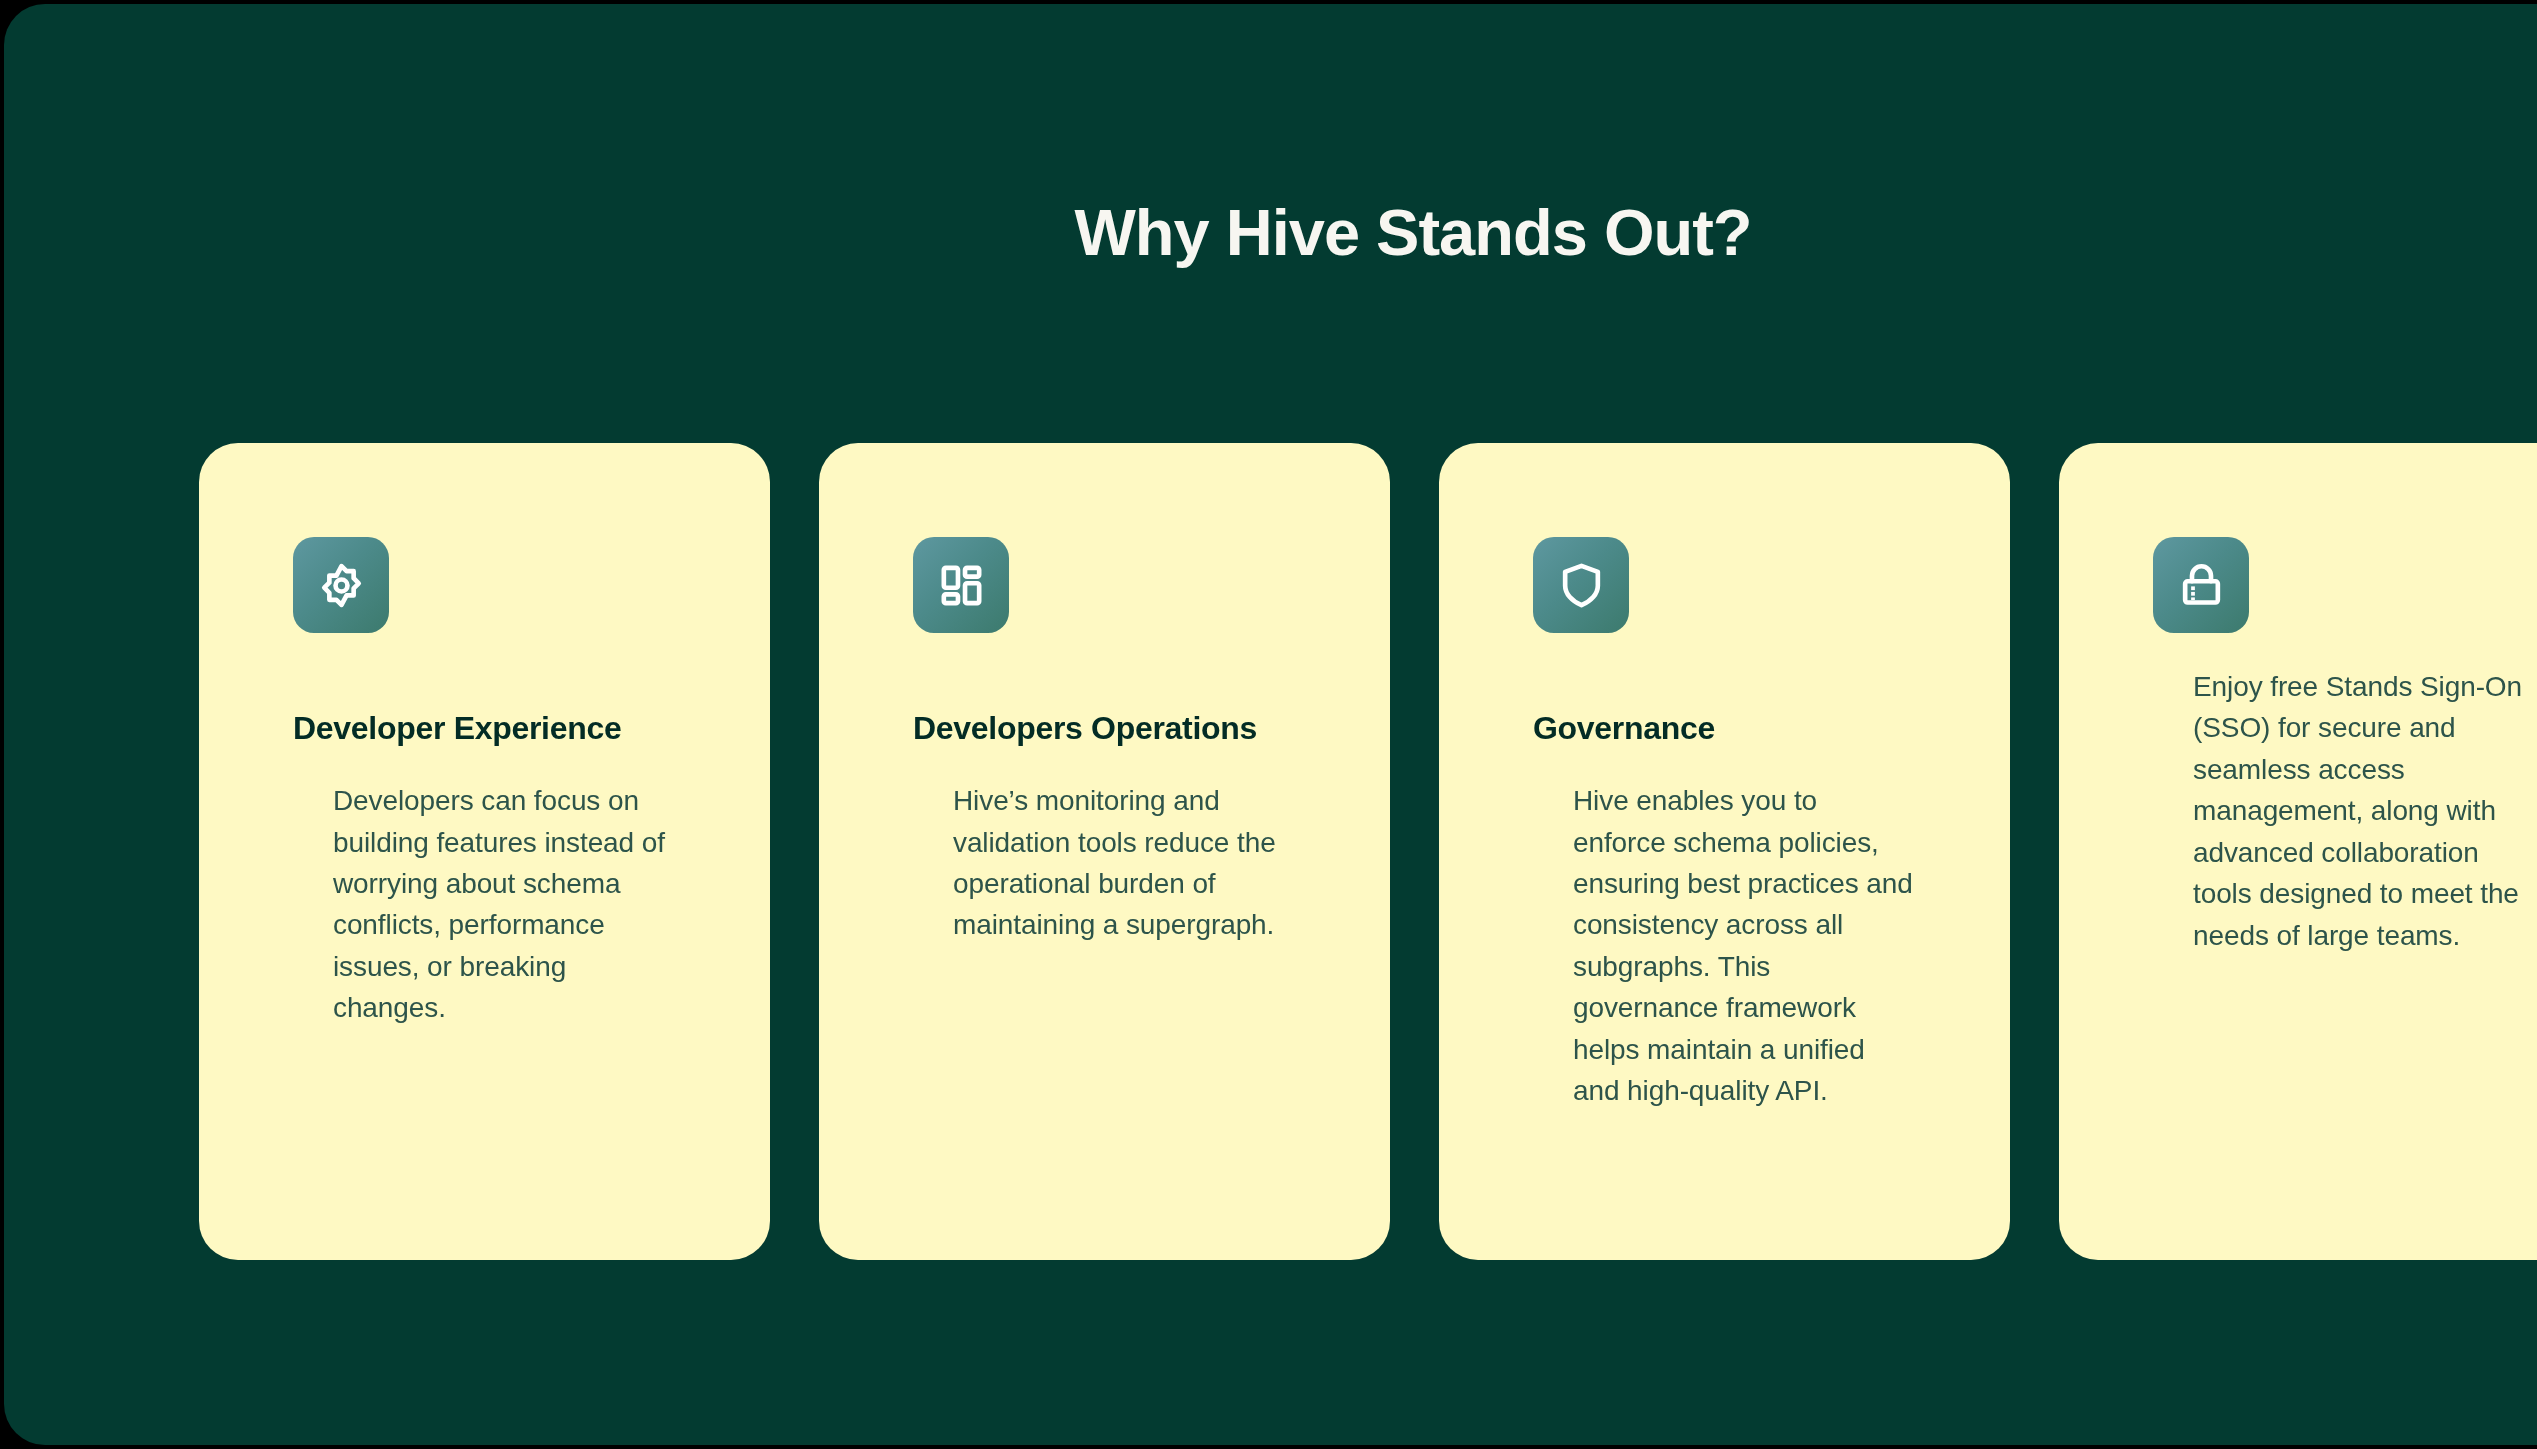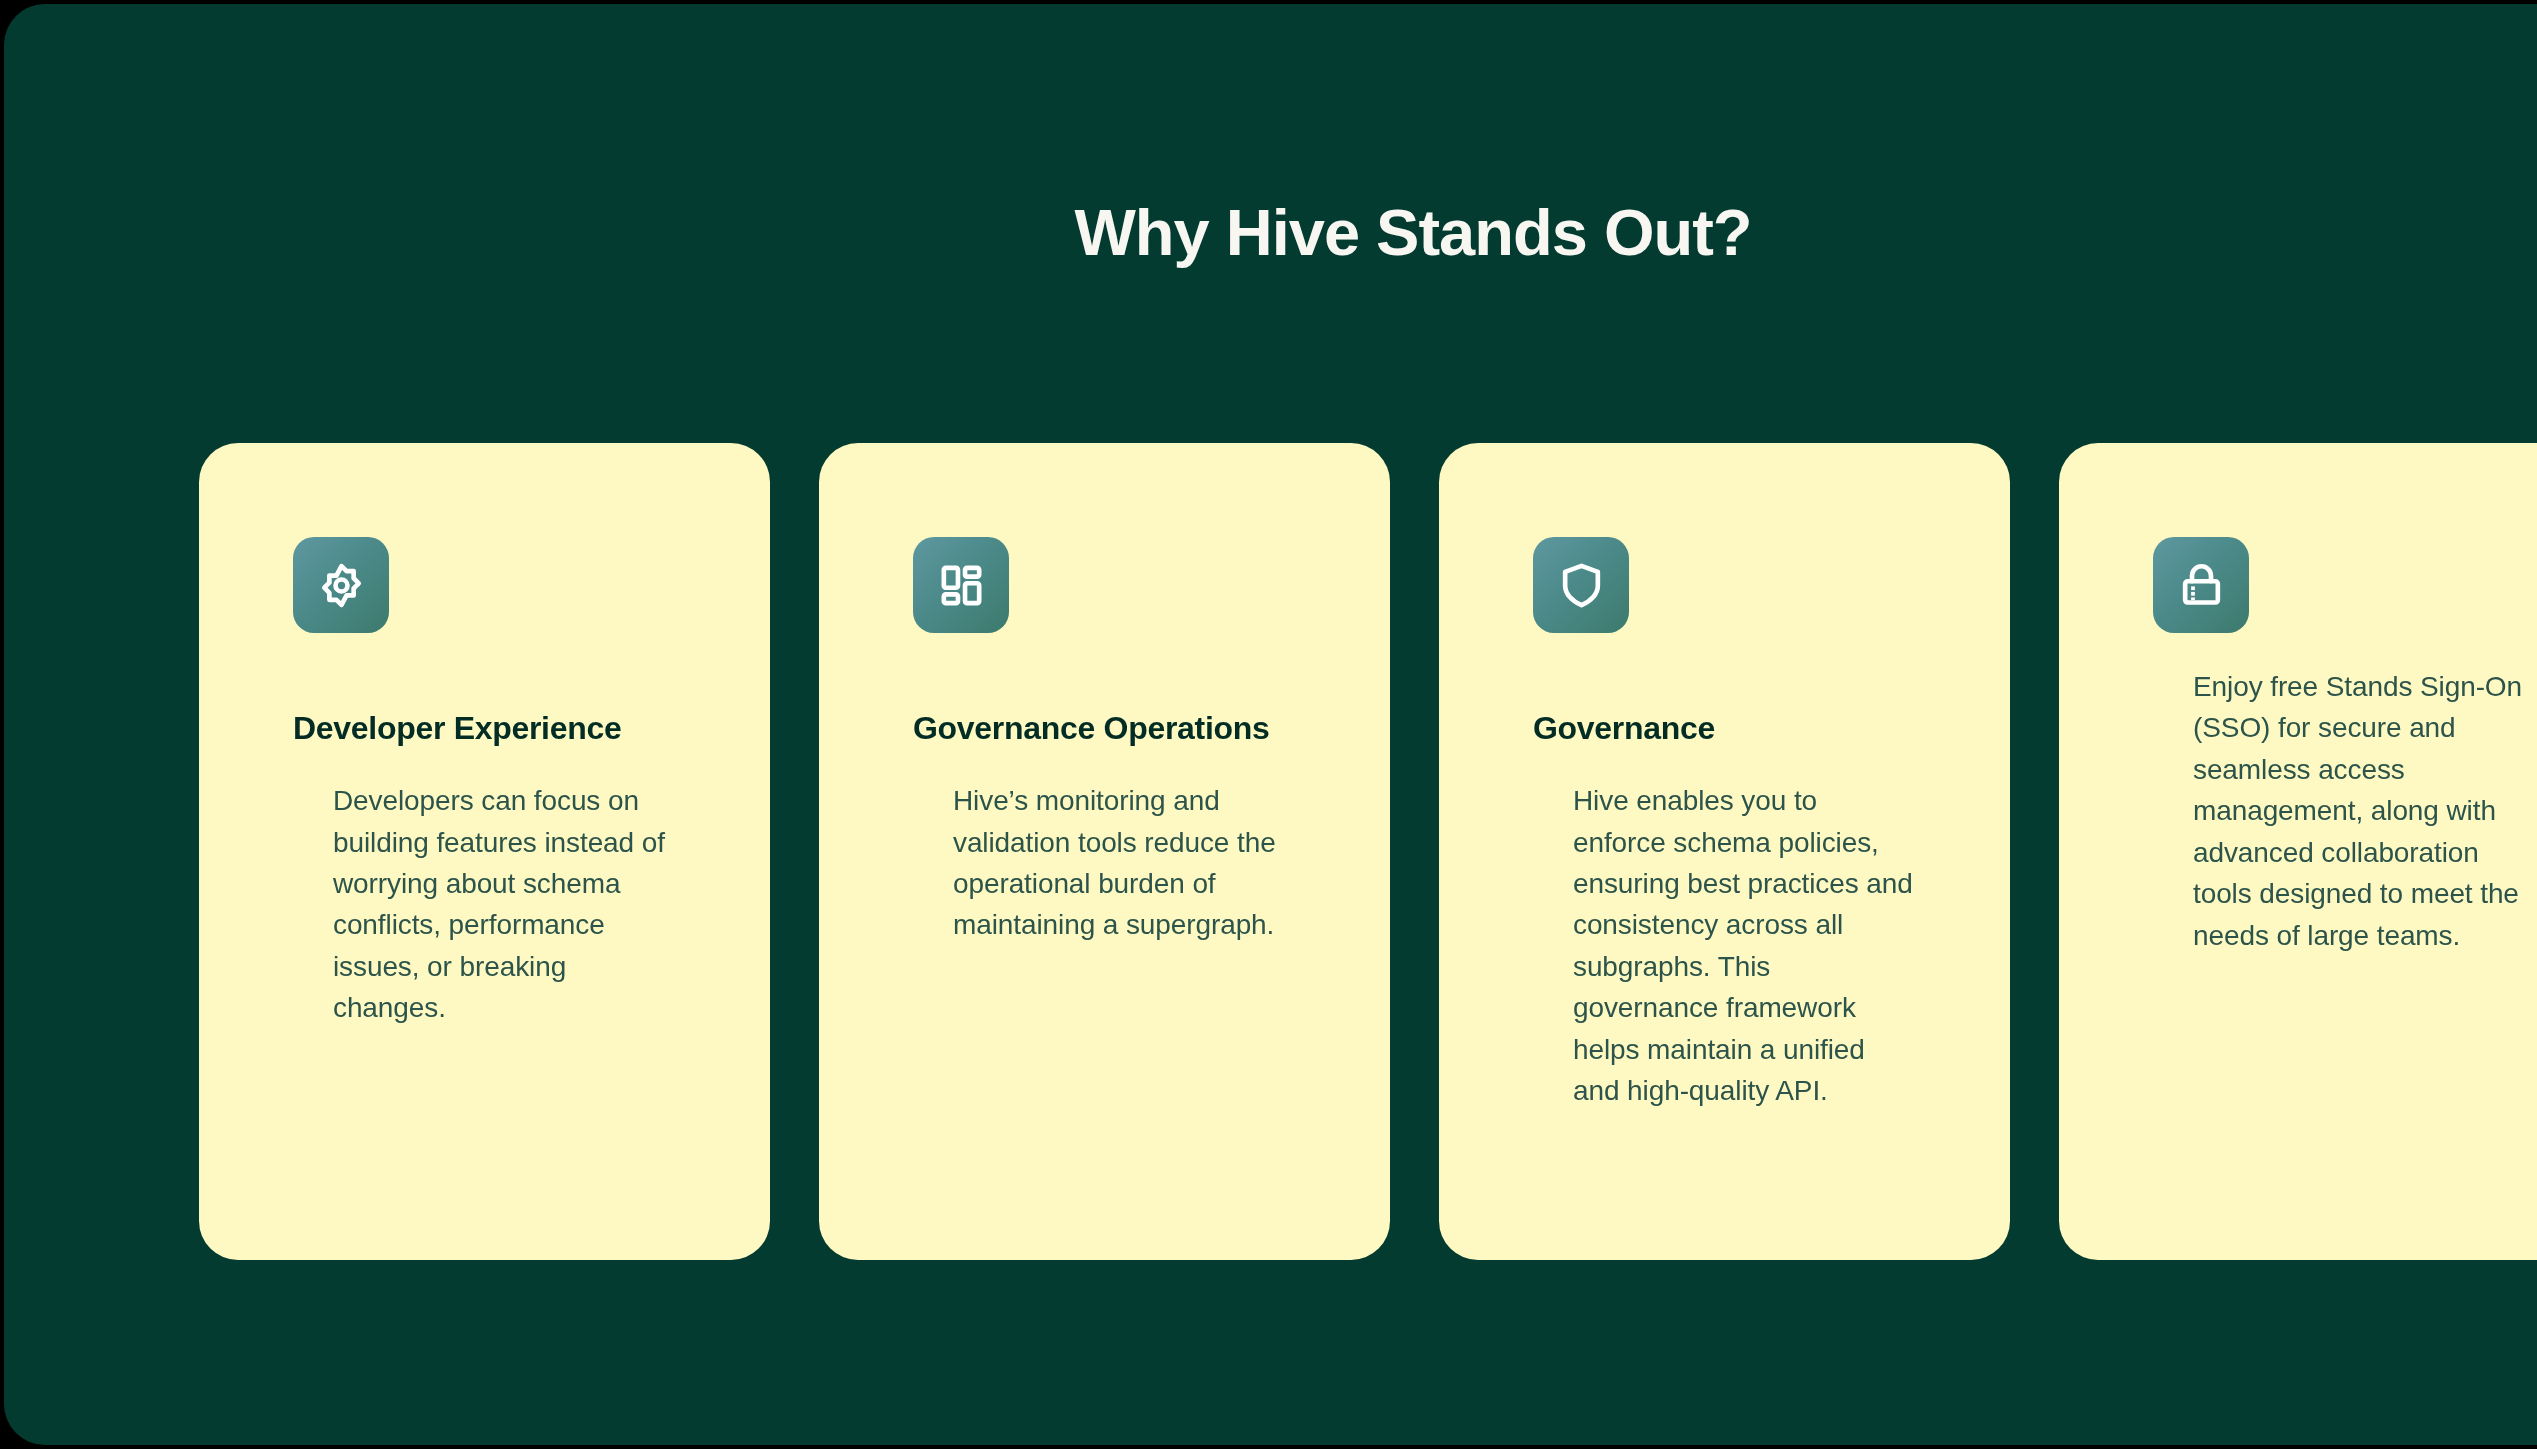--- a/index.html
+++ b/index.html
@@ -95,21 +95,21 @@
       <div class="icon-tile">
         <span>
           <svg viewBox="0 0 24 24" fill="none" stroke="#FFFFFF" stroke-width="2.1" stroke-linecap="round" stroke-linejoin="round" aria-hidden="true">
             <rect x="4" y="4" width="6.4" height="9" rx="0.9"></rect>
             <rect x="4" y="16" width="6.4" height="4" rx="0.9"></rect>
             <rect x="13.6" y="4" width="6.4" height="4" rx="0.9"></rect>
             <rect x="13.6" y="11" width="6.4" height="9" rx="0.9"></rect>
           </svg>
         </span>
       </div>
-      <div class="card-title">Governance Operations</div>
+      <div class="card-title">Developers Operations</div>
       <div class="card-body">Hive’s monitoring and validation tools reduce the operational burden of maintaining a supergraph.</div>
     </div>
 
     <div class="card">
       <div class="icon-tile">
         <span>
           <svg viewBox="0 0 24 24" fill="none" stroke="#FFFFFF" stroke-width="2.1" stroke-linecap="round" stroke-linejoin="round" aria-hidden="true">
             <path d="M12 3.1L4.6 5.8v6.3c0 3.7 3.1 7 7.4 8.8 4.3-1.8 7.4-5.1 7.4-8.8V5.8z"></path>
           </svg>
         </span>

